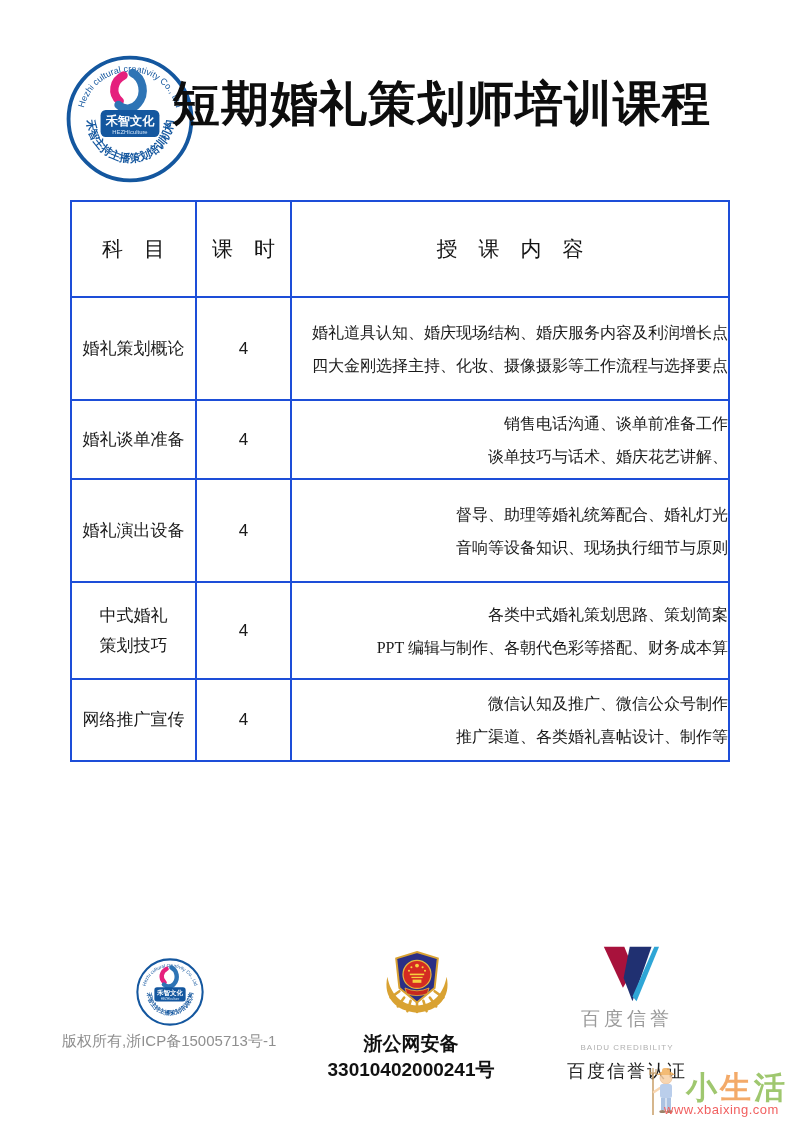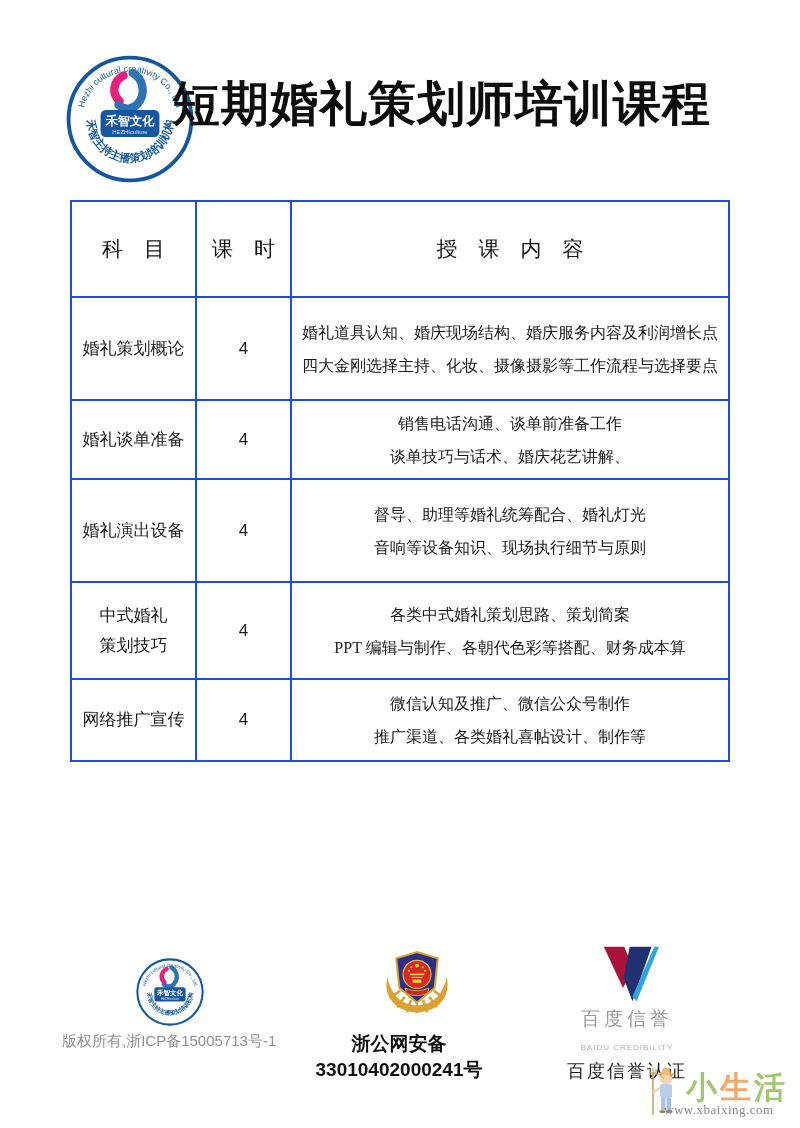--- a/index.html
+++ b/index.html
@@ -21,54 +21,54 @@
     position:absolute; left:70px; top:200px;
     border-collapse:collapse; table-layout:fixed; width:658px;
   }
   .course-table th, .course-table td { border:2px solid #1d4ed8; vertical-align:middle; }
   .course-table th {
     font-weight:normal; font-size:21px; color:#141414; text-align:center;
     white-space:pre; height:96px;
   }
   td.c-subject { text-align:center; font-size:17px; line-height:30px; }
   td.c-hours   { text-align:center; font-size:17px; font-family:"Liberation Sans",sans-serif; }
-  td.c-content { text-align:center; font-size:16px; line-height:33px; }
+  td.c-content { text-align:right; font-size:16px; line-height:33px; }
   td span { display:block; }
   tr.rr1 td { height:103px; }
   tr.rr2 td { height:79px; }
   tr.rr3 td { height:103px; }
   tr.rr4 td { height:120px; }
   tr.rr5 td { height:97px; }
   tr.rr6 td { height:82px; }
   
   .logo-footer { position:absolute; left:136px; top:958px; width:68px; height:68px; }
   .copyright {
     position:absolute; left:62px; top:1032px; width:246px; text-align:left;
     font-size:15px; color:#8f8f8f; font-family:"Liberation Sans",sans-serif;
   }
   .police-badge { position:absolute; left:377px; top:946px; width:80px; height:80px; }
   .police-record {
-    position:absolute; left:284px; top:1031px; width:230px; text-align:center;
+    position:absolute; left:296px; top:1031px; width:230px; text-align:center;
     font-size:19px; font-weight:bold; color:#111;
     font-family:"Liberation Sans",sans-serif;
   }
   .baidu-block { position:absolute; left:557px; top:944px; width:140px; text-align:center;
     font-family:"Liberation Sans",sans-serif; }
   .baidu-logo { width:74px; height:60px; display:block; margin:0 auto; }
   .baidu-cn { font-size:19px; color:#9a9a9a; letter-spacing:4px; margin-top:2px; }
   .baidu-en { font-size:8px;  color:#b0b0b0; letter-spacing:1px; margin-top:11px; }
   .baidu-cert { font-size:18px; color:#1c1c1c; letter-spacing:2px; margin-top:7px; }
   
   .watermark { position:absolute; left:646px; top:1063px; width:150px; height:60px; opacity:0.85;
     font-family:"Liberation Sans",sans-serif; }
   .wm-farmer { position:absolute; left:0; top:2px; width:38px; height:56px; }
   .wm-chars { position:absolute; left:40px; top:4px; display:flex; gap:3px;
     font-size:31px; font-weight:bold; }
-  .wm-url { position:absolute; left:18px; top:39px; font-size:13px; color:#737373;
-    font-family:Liberation Serif, serif; letter-spacing:0.5px; }
+  .wm-url { position:absolute; left:18px; top:39px; font-size:13px; color:#ef4444;
+    font-family:Liberation Sans, sans-serif; letter-spacing:0.5px; }
 </style>
 </head>
 <body>
 
 <div class="page">
 
   <svg class="logo-main" viewBox="0 0 100 100">
     <circle cx="50" cy="50" r="48" fill="#ffffff" stroke="#14579f" stroke-width="3"></circle>
     <defs>
       <path id="arcTop1" d="M 13,50 A 37,37 0 0 1 87,50"></path>

